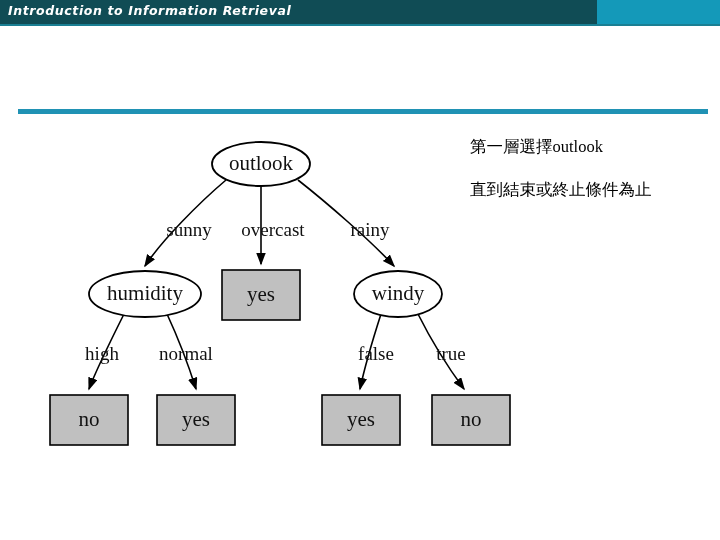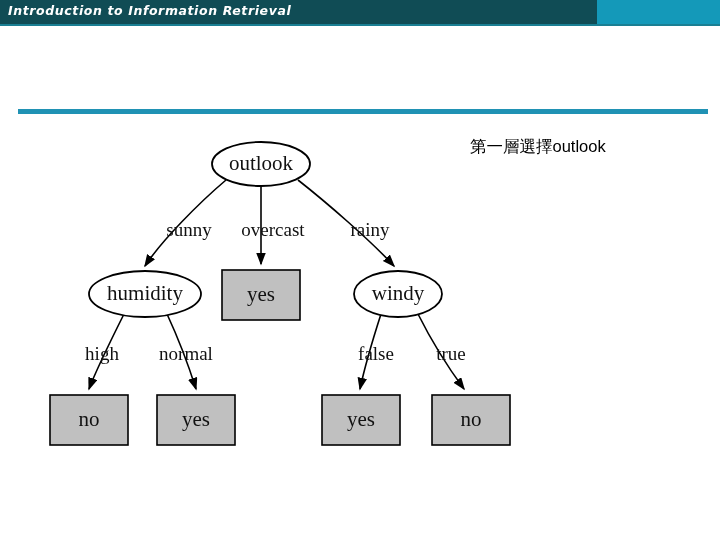--- a/index.html
+++ b/index.html
@@ -81,21 +81,21 @@
     dominant-baseline: middle;
   }
 
   
   #annotation-block {
     position: absolute;
     left: 470px; top: 138px;
     width: 240px;
   }
   .annotation-line {
-    font-family: Liberation Sans, sans-serif;
+    font-family: Liberation Serif, serif;
     font-size: 16.5px;
     color: #000000;
     line-height: 1.05;
     margin-bottom: 26px;
     white-space: nowrap;
   }
   .annotation-line:last-child { margin-bottom: 0; }
 </style>
 </head>
 <body>
@@ -180,13 +180,14 @@
         <rect x="402" y="265" width="78" height="50" fill="#c0c0c0" stroke="#000000" stroke-width="1.6"></rect>
         <text class="tree-node-text" font-size="21" x="441" y="291">no</text>
       </g>
 
     </g>
   </svg>
 </div>
 
 <div id="annotation-block">
   <div class="annotation-line">第一層選擇outlook</div>
+  <div class="annotation-line">直到結束或終止條件為止</div>
 </div>
 
 </body></html>

